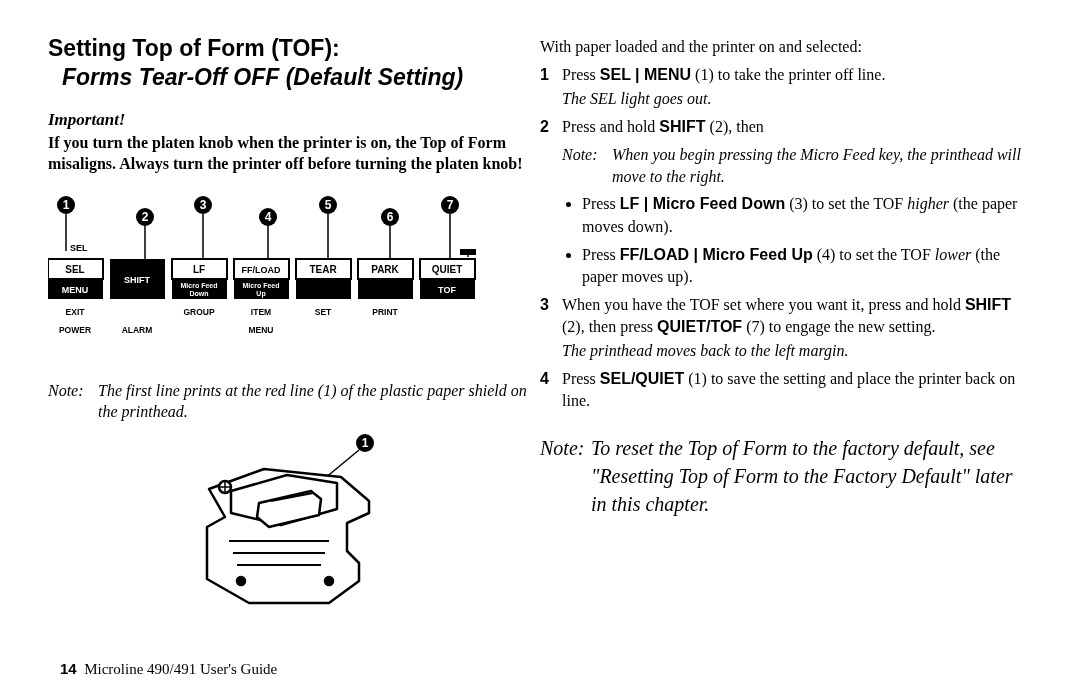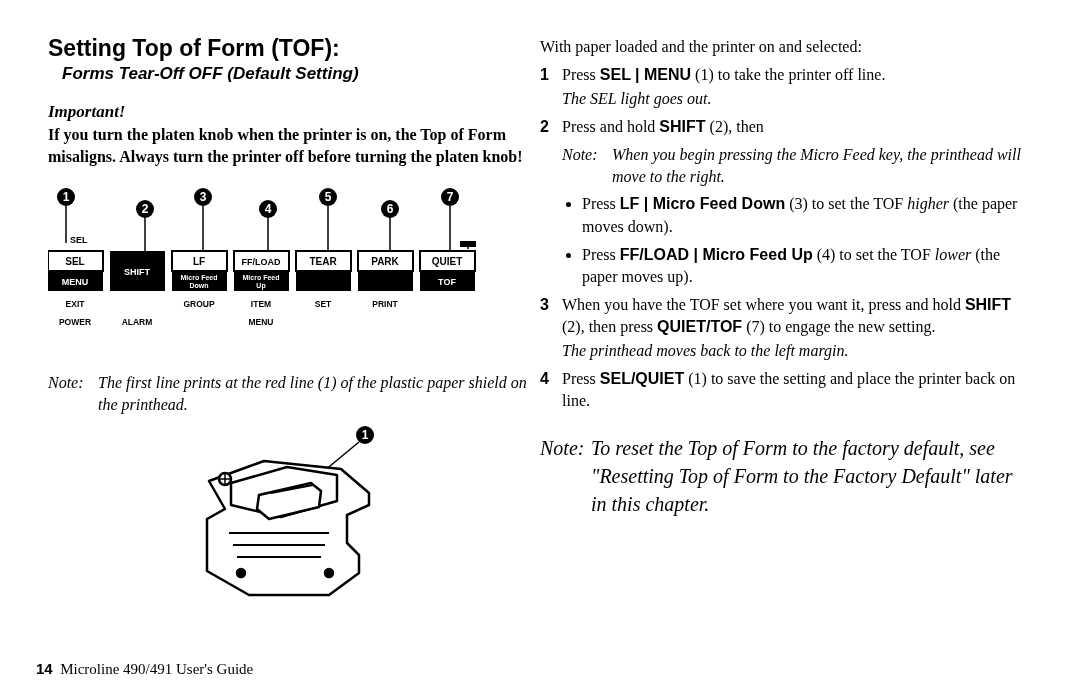--- a/index.html
+++ b/index.html
@@ -2,38 +2,38 @@
 <html><head>
 <meta charset="utf-8">
 <style>
   * { box-sizing: border-box; margin: 0; padding: 0; }
   html, body { width: 1080px; height: 698px; background: #fff; font-family: Georgia, 'Times New Roman', serif; color: #000; }
   .page { display: flex; padding: 34px 48px 22px 48px; height: 100%; position: relative; }
   .col { flex: 1 1 50%; }
   .col-left { }
   .col-right { padding-top: 4px; }
   h1 { font-family: Arial, Helvetica, sans-serif; font-weight: 800; font-size: 23px; line-height: 1.25; margin-bottom: 2px; }
-  h1 .sub { display: block; font-style: italic; font-weight: 800; font-size: 17px; margin-left: 14px; }
+  h1 .sub { display: block; font-style: italic; font-weight: 800; font-size: 23px; margin-left: 14px; }
   .important-label { font-style: italic; font-weight: 700; font-size: 17px; margin-top: 18px; }
   .important-body { font-weight: 700; font-size: 16px; line-height: 1.35; margin-top: 2px; }
   .panel-diagram { margin-top: 16px; }
   .note { font-style: italic; font-size: 16px; line-height: 1.35; margin-top: 10px; }
   .note .lbl { display: inline-block; width: 46px; vertical-align: top; }
   .note .txt { display: inline-block; width: calc(100% - 54px); }
   .printer-diagram { margin-top: 8px; text-align: center; }
   .lead { font-size: 16px; margin-bottom: 8px; }
   ol.steps { list-style: none; counter-reset: step; }
   ol.steps > li { position: relative; padding-left: 22px; font-size: 16px; line-height: 1.38; margin-bottom: 6px; }
   ol.steps > li::before { counter-increment: step; content: counter(step); position: absolute; left: 0; top: 0; font-weight: 700; font-family: Arial, sans-serif; }
   ol.steps em.result { font-style: italic; display: block; margin-top: 2px; }
   .bullets { list-style: disc; margin: 6px 0 6px 20px; }
   .bullets li { font-size: 16px; line-height: 1.38; margin-bottom: 6px; }
   .bold { font-weight: 700; font-family: Arial, sans-serif; }
   .ital { font-style: italic; }
-  .footer { position: absolute; left: 36px; bottom: 20px; font-size: 15px; }
+  .footer { position: absolute; left: 60px; bottom: 20px; font-size: 15px; }
   .footer .pg { font-weight: 700; font-family: Arial, sans-serif; }
   .note-right { font-style: italic; font-size: 20px; line-height: 1.4; margin-top: 22px; }
   .note-right .lbl { display: inline-block; width: 46px; vertical-align: top; }
   .note-right .txt { display: inline-block; width: calc(100% - 54px); }
 
   
   .panel-svg text { font-family: Arial, sans-serif; }
 </style>
 </head>
 <body>

